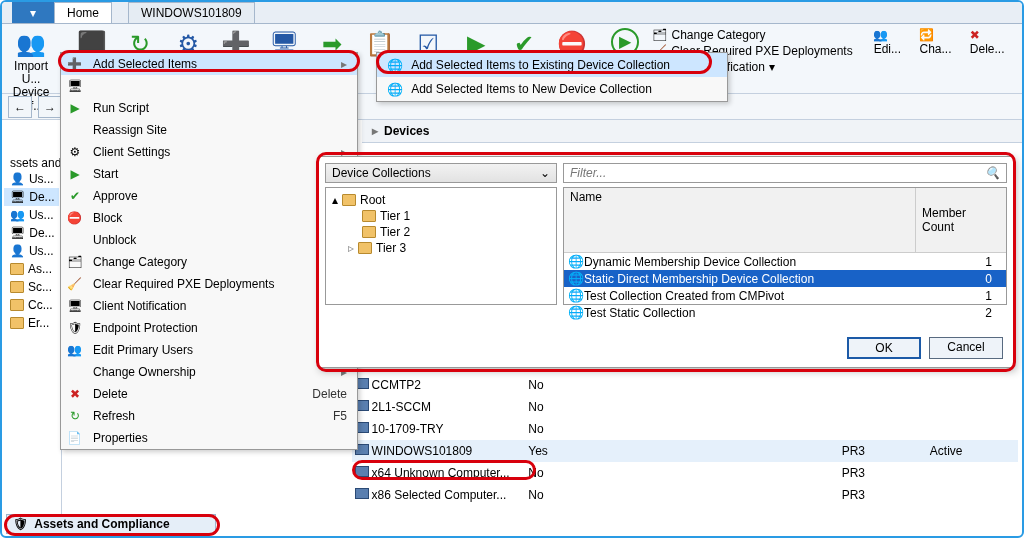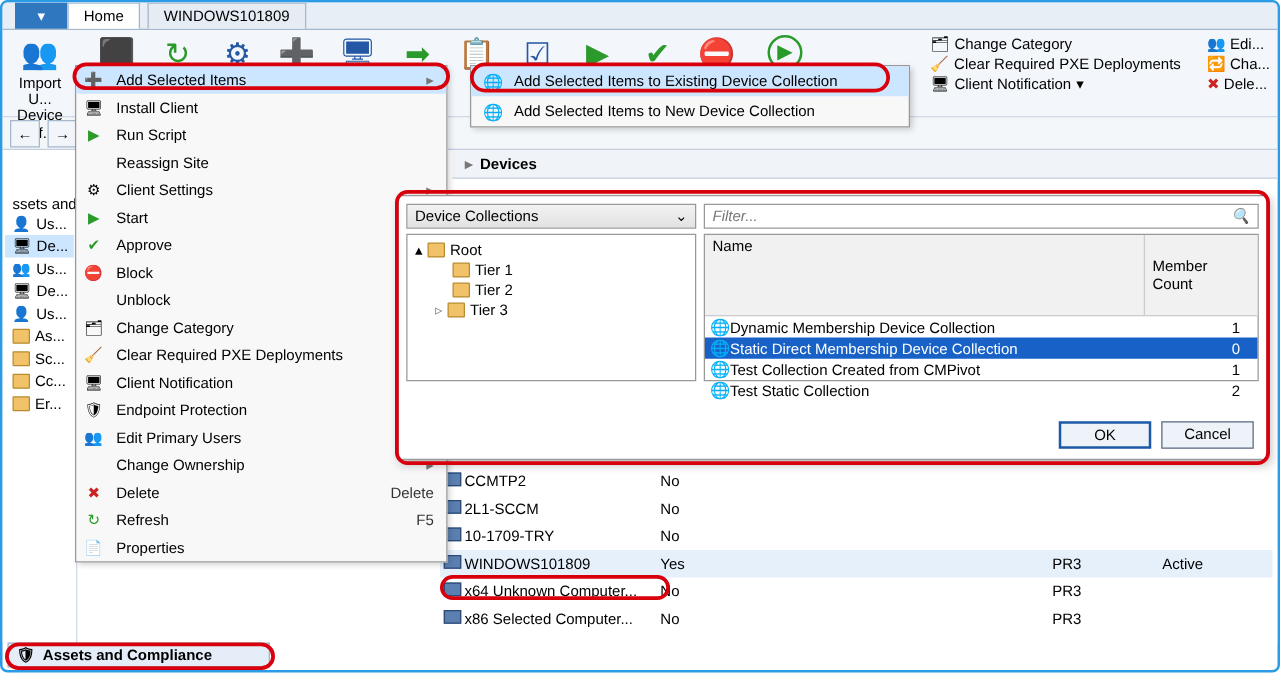--- a/index.html
+++ b/index.html
@@ -1,18 +1,18 @@
 <!DOCTYPE html>
 <html><head>
 <meta charset="utf-8">
 <style>
 * { box-sizing: border-box; margin: 0; padding: 0; font-family: "Segoe UI", Tahoma, sans-serif; font-size: 12px; }
 body { width: 1024px; height: 538px; background: #fff; position: relative; overflow: hidden; border: 2px solid #2a9be4; border-radius: 6px; }
 .tabs { display: flex; background: #e8eef5; border-bottom: 1px solid #a5b7cc; padding-left: 10px; height: 22px; }
-.tab { padding: 3px 12px; border: 1px solid #a5b7cc; border-bottom: none; background: #fff; margin-right: 6px; font-size: 12px; cursor: pointer; }
+.tab { padding: 3px 12px; border: 1px solid #a5b7cc; border-bottom: none; background: #fff; margin-right: 16px; font-size: 12px; cursor: pointer; }
 .tab.inactive { background: #e5ecf3; }
 .app-dropdown { width: 42px; background: #2f78c0; color: #fff; display: flex; align-items: center; justify-content: center; }
 .ribbon { display: flex; background: #f3f7fb; border-bottom: 1px solid #c4d0df; height: 70px; padding: 4px 6px; align-items: flex-start; gap: 4px; }
 .ribbon-btn { display: flex; flex-direction: column; align-items: center; width: 48px; font-size: 11px; text-align: center; line-height: 1.1; }
 .ribbon-btn .ico { width: 32px; height: 32px; display: flex; align-items: center; justify-content: center; font-size: 24px; }
 .ribbon-icons { display: flex; gap: 0px; padding-left: 10px; }
 .ribbon-right { display: flex; flex-direction: column; gap: 2px; margin-left: auto; font-size: 11px; }
 .ribbon-right .row { display: flex; align-items: center; gap: 4px; white-space: nowrap; }
 .nav-toolbar { display: flex; align-items: center; gap: 6px; background: #f4f7fa; padding: 2px 6px; border-bottom: 1px solid #c4d0df; height: 26px; }
 .nav-arrow { width: 24px; height: 22px; border: 1px solid #a5b7cc; background: #f2f6fa; display: flex; align-items: center; justify-content: center; }
@@ -130,21 +130,21 @@
     <div class="row">
         <span>🗂</span>
         <span>Change Category</span>
       </div>
     <div class="row">
         <span>🧹</span>
         <span>Clear Required PXE Deployments</span>
       </div>
     <div class="row"><span>🖥</span><span>Client Notification</span> ▾</div>
   </div>
-  <div style="display:flex;flex-direction:column;gap:2px;margin-left:17px;font-size:11px">
+  <div style="display:flex;flex-direction:row;gap:2px;margin-left:17px;font-size:11px">
     <div class="row"><span>👥</span> <span>Edi...</span></div>
     <div class="row"><span>🔁</span> <span>Cha...</span></div>
     <div class="row"><span class="red">✖</span> <span>Dele...</span></div>
   </div>
 </div>
 
 <div class="nav-toolbar">
   <div class="nav-arrow">←</div>
   <div class="nav-arrow">→</div>
   <span class="grayarrow">▾</span>
@@ -264,21 +264,20 @@
 </div>
 
 <div class="ctx-menu" id="ctxmenu">
     <div class="ctx-item hl">
       <span class="mi green">➕</span>
       <span class="lbl">Add Selected Items</span>
       <span class="grayarrow">▸</span>
     </div>
     <div class="ctx-item">
       <span class="mi">🖥</span>
-      <span class="lbl">Install Client</span>
     </div>
     <div class="ctx-item">
       <span class="mi green">▶</span>
       <span class="lbl">Run Script</span>
     </div>
     <div class="ctx-item">
       <span class="mi"></span>
       <span class="lbl">Reassign Site</span>
     </div>
     <div class="ctx-item">

